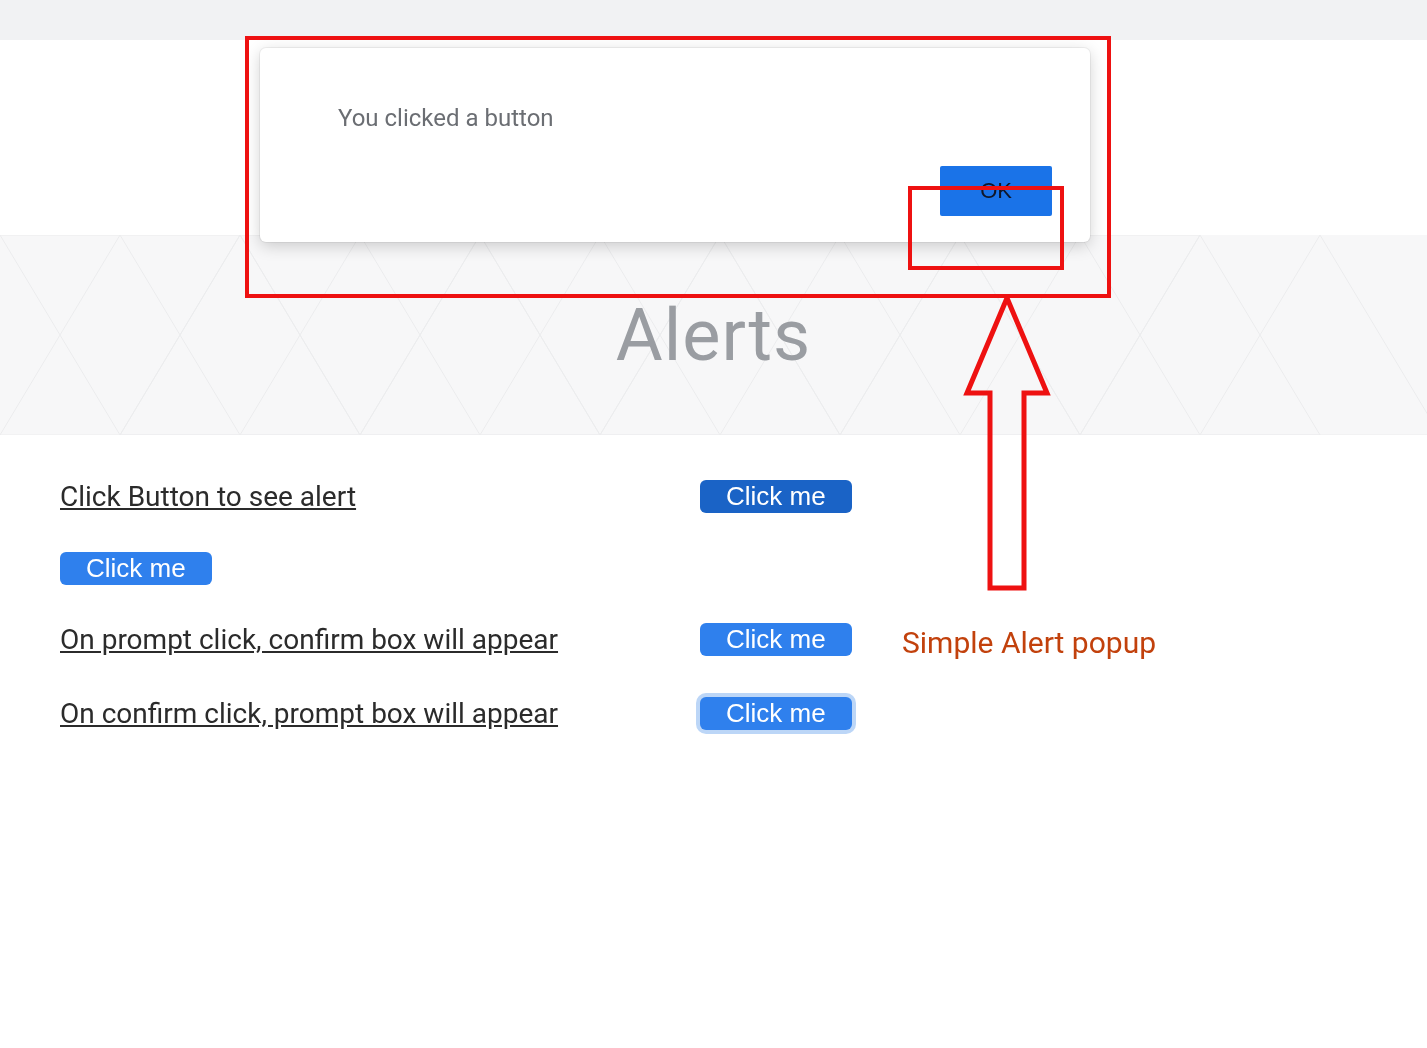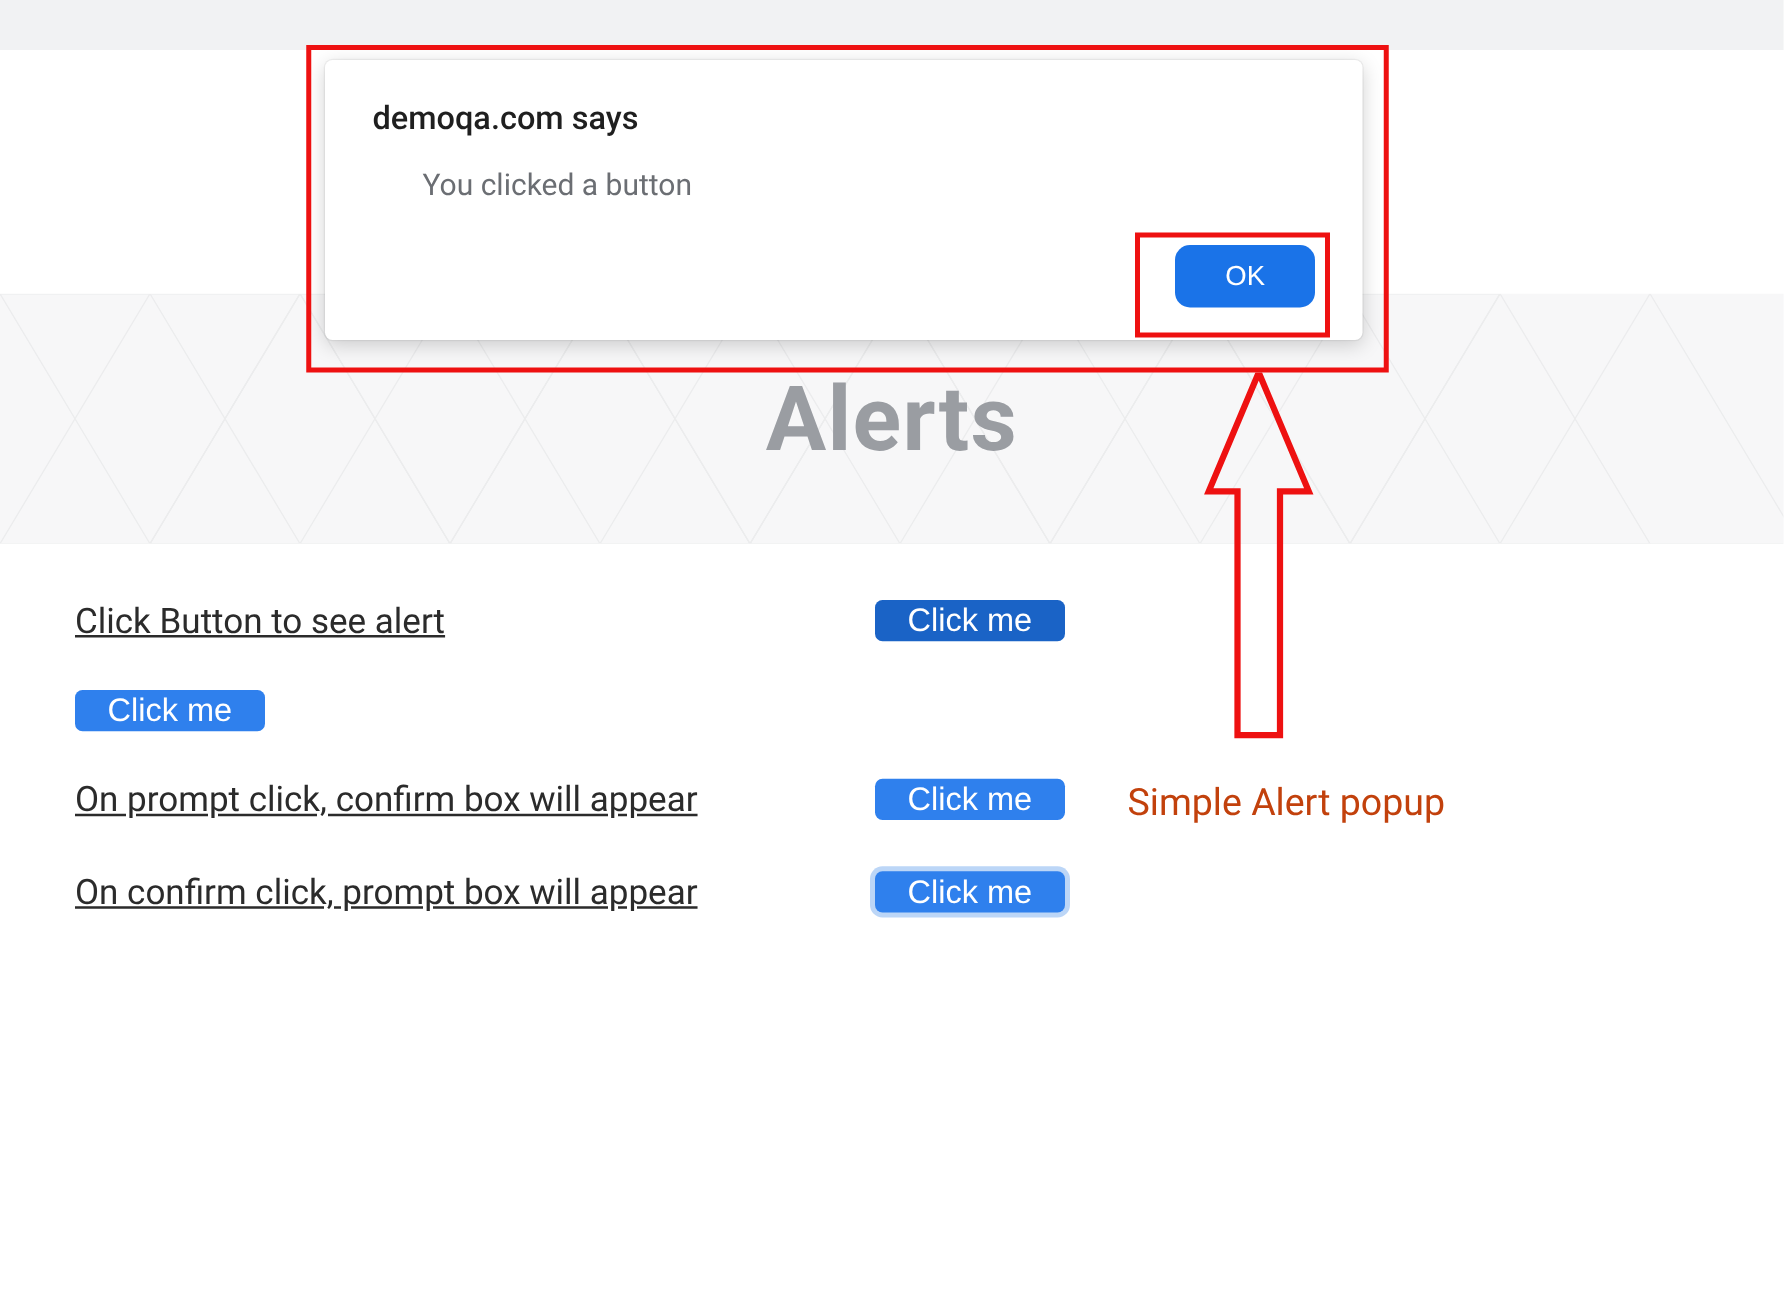--- a/index.html
+++ b/index.html
@@ -33,21 +33,21 @@
       overflow: hidden;
     }
     .tri-pattern {
       position: absolute;
       inset: 0;
       opacity: 0.12;
       pointer-events: none;
     }
     .page-title {
       font-size: 72px;
-      font-weight: 700;
+      font-weight: 400;
       color: #9a9da2;
       letter-spacing: 1px;
       position: relative;
       z-index: 1;
     }
     .content-card {
       position: absolute;
       top: 460px;
       left: 12px;
       right: 40px;
@@ -105,23 +105,23 @@
       margin-top: 24px;
       margin-left: 40px;
     }
     .js-dialog .dlg-actions {
       display: flex;
       justify-content: flex-end;
       margin-top: 34px;
     }
     .ok-btn {
       background: #1a73e8;
-      color: #ffffff;
+      color: #0f172a;
       border: none;
-      border-radius: 12px;
+      border-radius: 2px;
       padding: 12px 40px;
       font-size: 22px;
       font-weight: 500;
       cursor: pointer;
     }
     
     .anno-box {
       position: absolute;
       border: 4px solid #e11;
       pointer-events: none;
@@ -203,21 +203,20 @@
   </div>
 
   <div class="alert-row">
     <div class="label">On confirm click, prompt box will appear</div>
     <button class="click-btn focused">Click me</button>
   </div>
 
 </div>
 
 <div class="js-dialog">
-  <div class="dlg-title">demoqa.com says</div>
   <div class="dlg-msg">You clicked a button</div>
   <div class="dlg-actions">
     <button class="ok-btn">OK</button>
   </div>
 </div>
 
 <div class="anno-box anno-dialog-box"></div>
 <div class="anno-box anno-ok-box"></div>
 
 <svg class="anno-arrow" viewBox="0 0 90 300">

